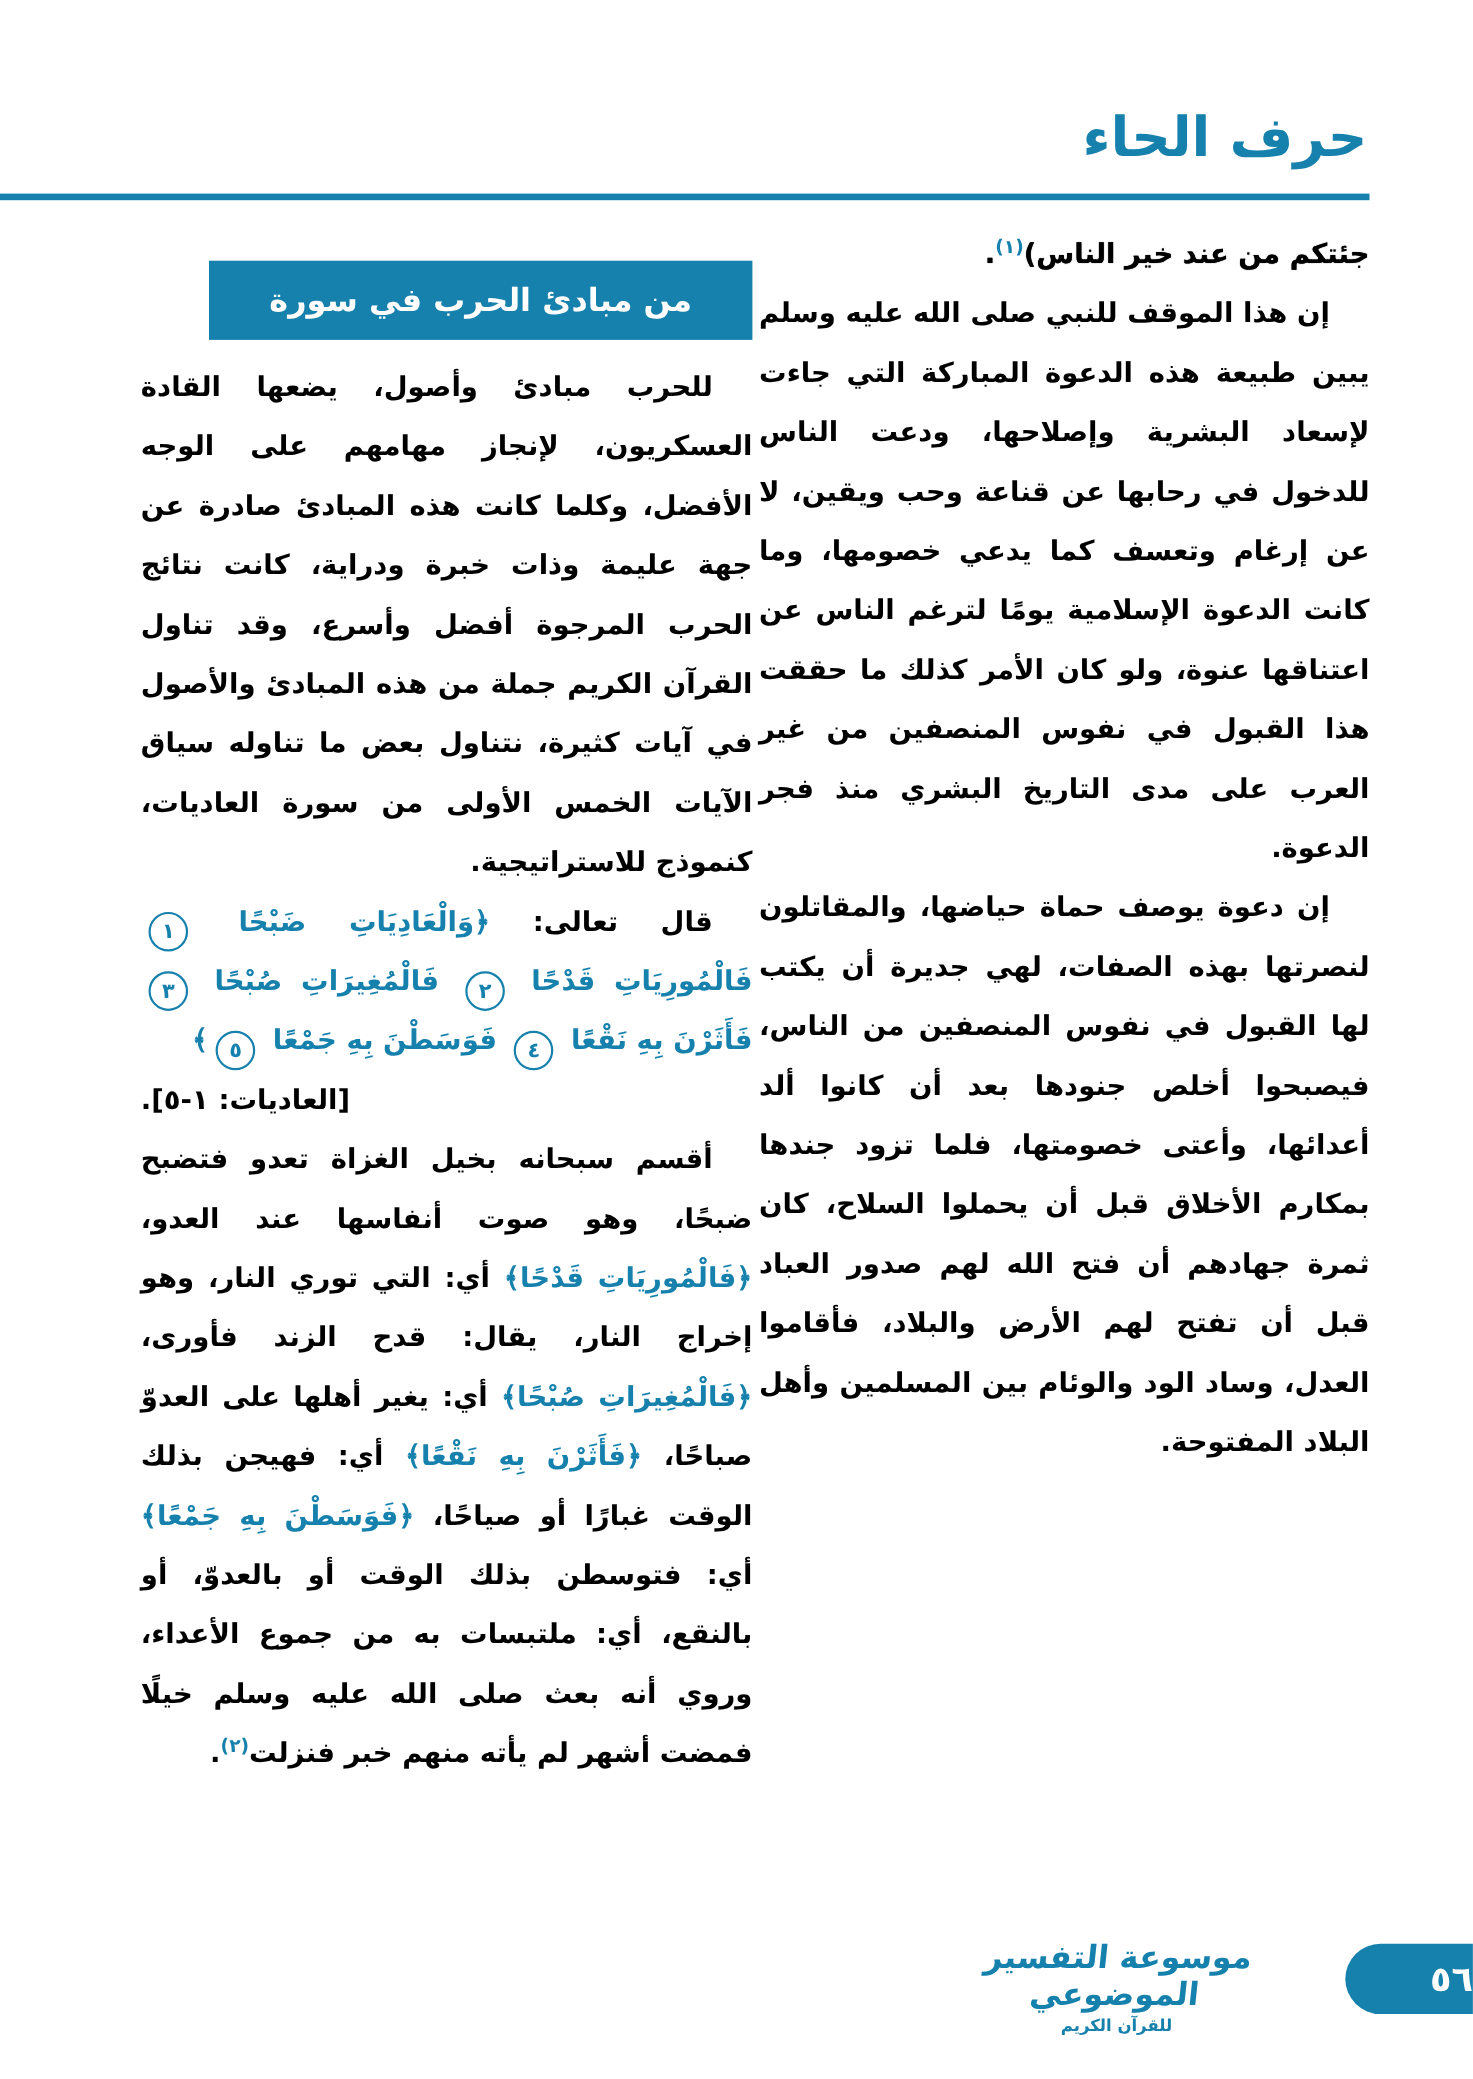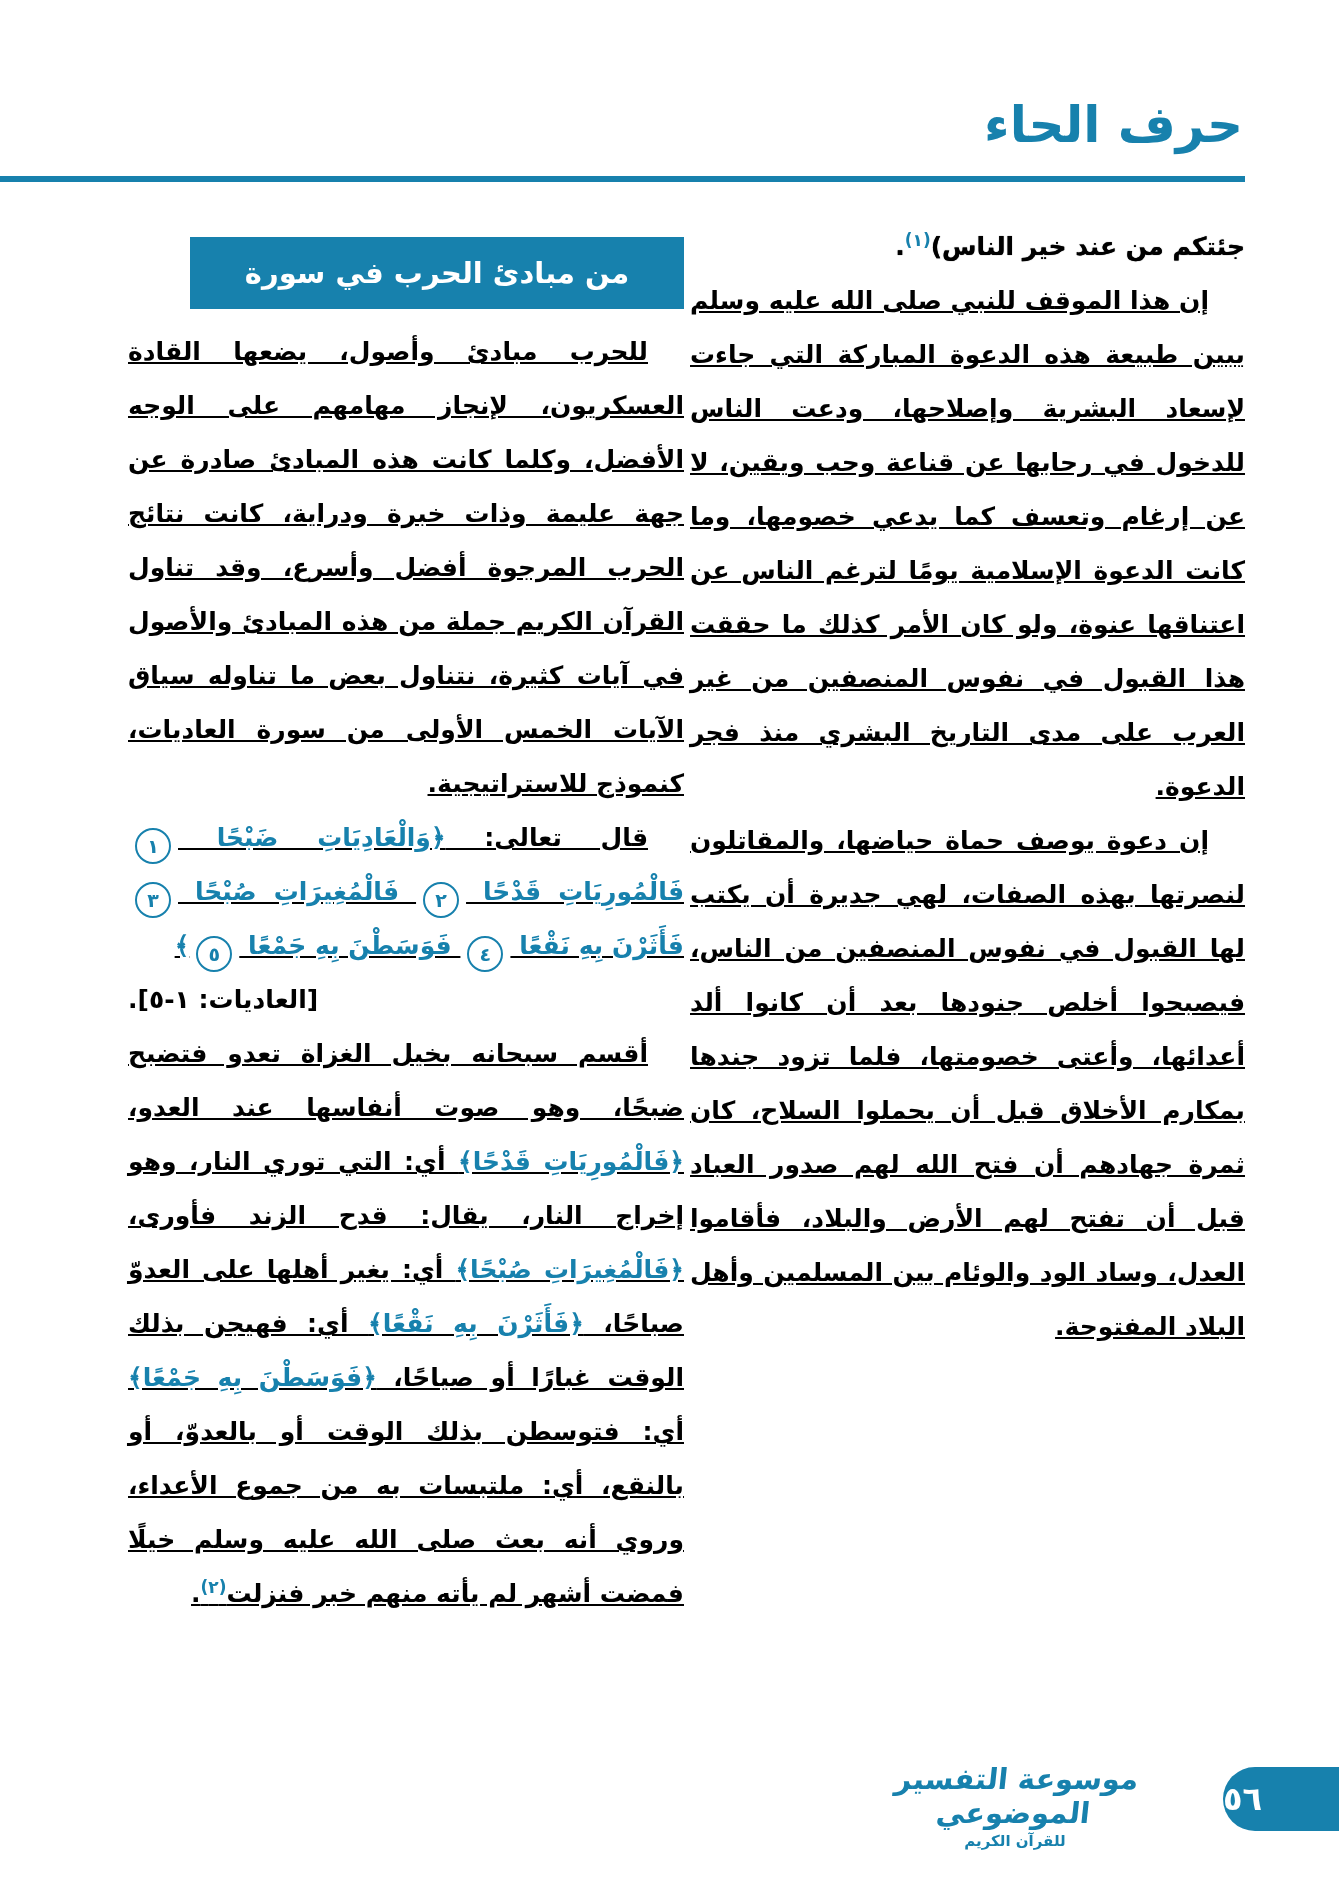--- a/index.html
+++ b/index.html
@@ -25,24 +25,24 @@
     width:1245px;height:6px;
     background:var(--accent);
   }
   
   .col{
     position:absolute;
     font-size:25px;font-weight:bold;
     line-height:54px;
     text-align:justify;
   }
-  .col-right{top:220px;right:94px;width:555px;}
+  .col-right{top:204px;right:94px;width:555px;}
   .col-left{top:237px;left:128px;width:556px;}
   .para{margin:0;}
-  .para.indent{text-indent:36px;text-decoration:underline;}
+  .para.indent{text-indent:36px;}
   .heading-box{
     background:var(--accent);
     color:#fff;
     width:494px;height:72px;line-height:72px;
     text-align:center;
     font-size:29px;font-weight:bold;
     margin:0 0 16px auto;
     text-indent:0;
   }
   .run-text{color:#000;}
@@ -99,21 +99,21 @@
     font-size:15px;font-weight:bold;
     line-height:22px;margin-top:0;
   }
   .page-badge{
     position:absolute;top:1767px;right:0;
     width:116px;height:64px;
     background:var(--accent);
     border-radius:32px 0 0 32px;
     color:#fff;
     font-size:32px;font-weight:bold;
-    line-height:64px;text-align:left;
+    line-height:64px;text-align:right;
   }
 </style>
 </head>
 <body>
 
 <div class="page">
 
   <div class="section-letter">حرف الحاء</div>
 
   <div class="top-rule"></div>

